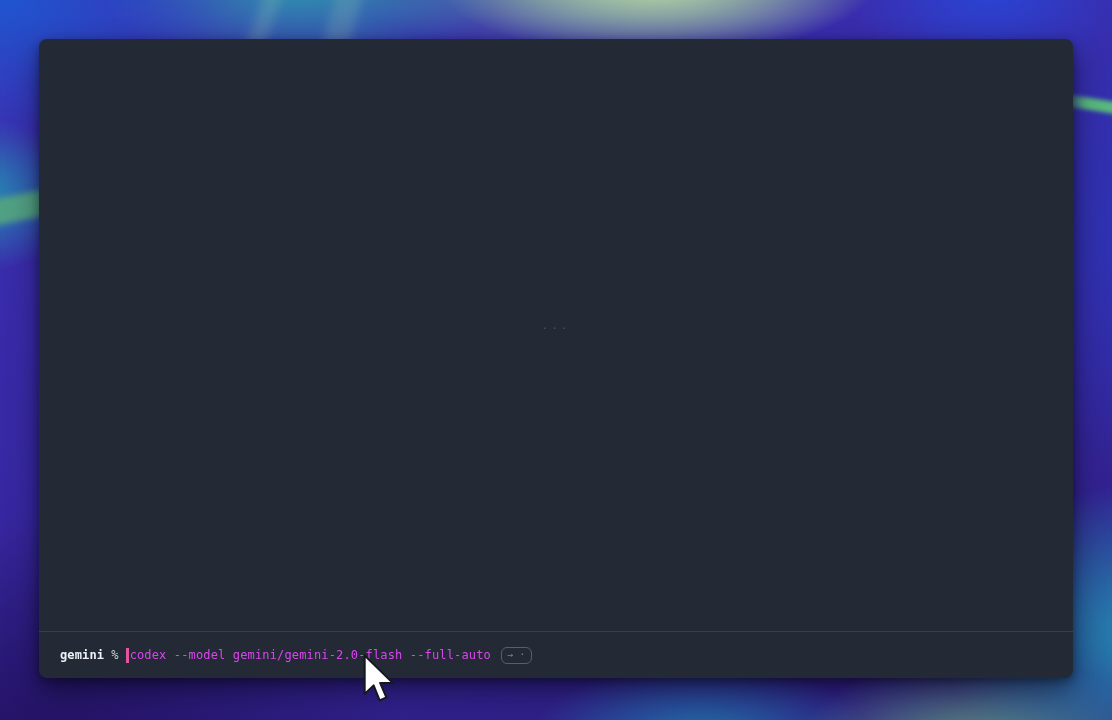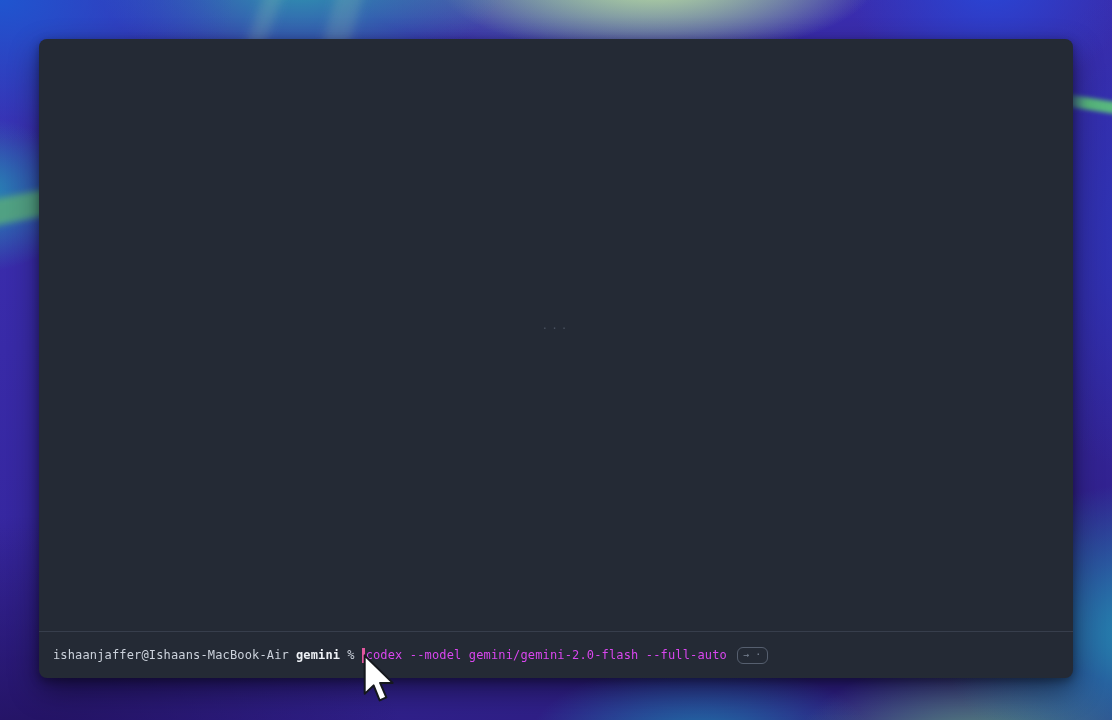--- a/index.html
+++ b/index.html
@@ -127,21 +127,20 @@
   <div class="streak beam beam-1"></div>
   <div class="streak beam beam-2"></div>
   <div class="streak streak-left-green"></div>
   <div class="streak streak-right-green"></div>
 
   <div class="terminal">
     <div class="term-body">
       <div class="term-ellipsis">···</div>
     </div>
     <div class="prompt-row">
-      <span class="p-user">ishaanjaffer@Ishaans-MacBook-Air</span>
       <span class="p-dir">gemini</span>
       <span class="p-sym">%</span>
       <span class="p-cursor"></span>
       <span class="p-suggestion">codex --model gemini/gemini-2.0-flash --full-auto</span>
       <span class="p-hint">→ ·</span>
     </div>
   </div>
 
   <svg class="mouse-cursor" viewBox="0 0 17 24" xmlns="http://www.w3.org/2000/svg">
     <path d="M1.2 1 L1.2 18.2 L5.2 14.4 L7.9 21.1 L10.9 19.8 L8.1 13.3 L13.7 13.3 Z" fill="#ffffff" stroke="#15181e" stroke-width="0.9" stroke-linejoin="round"></path>

